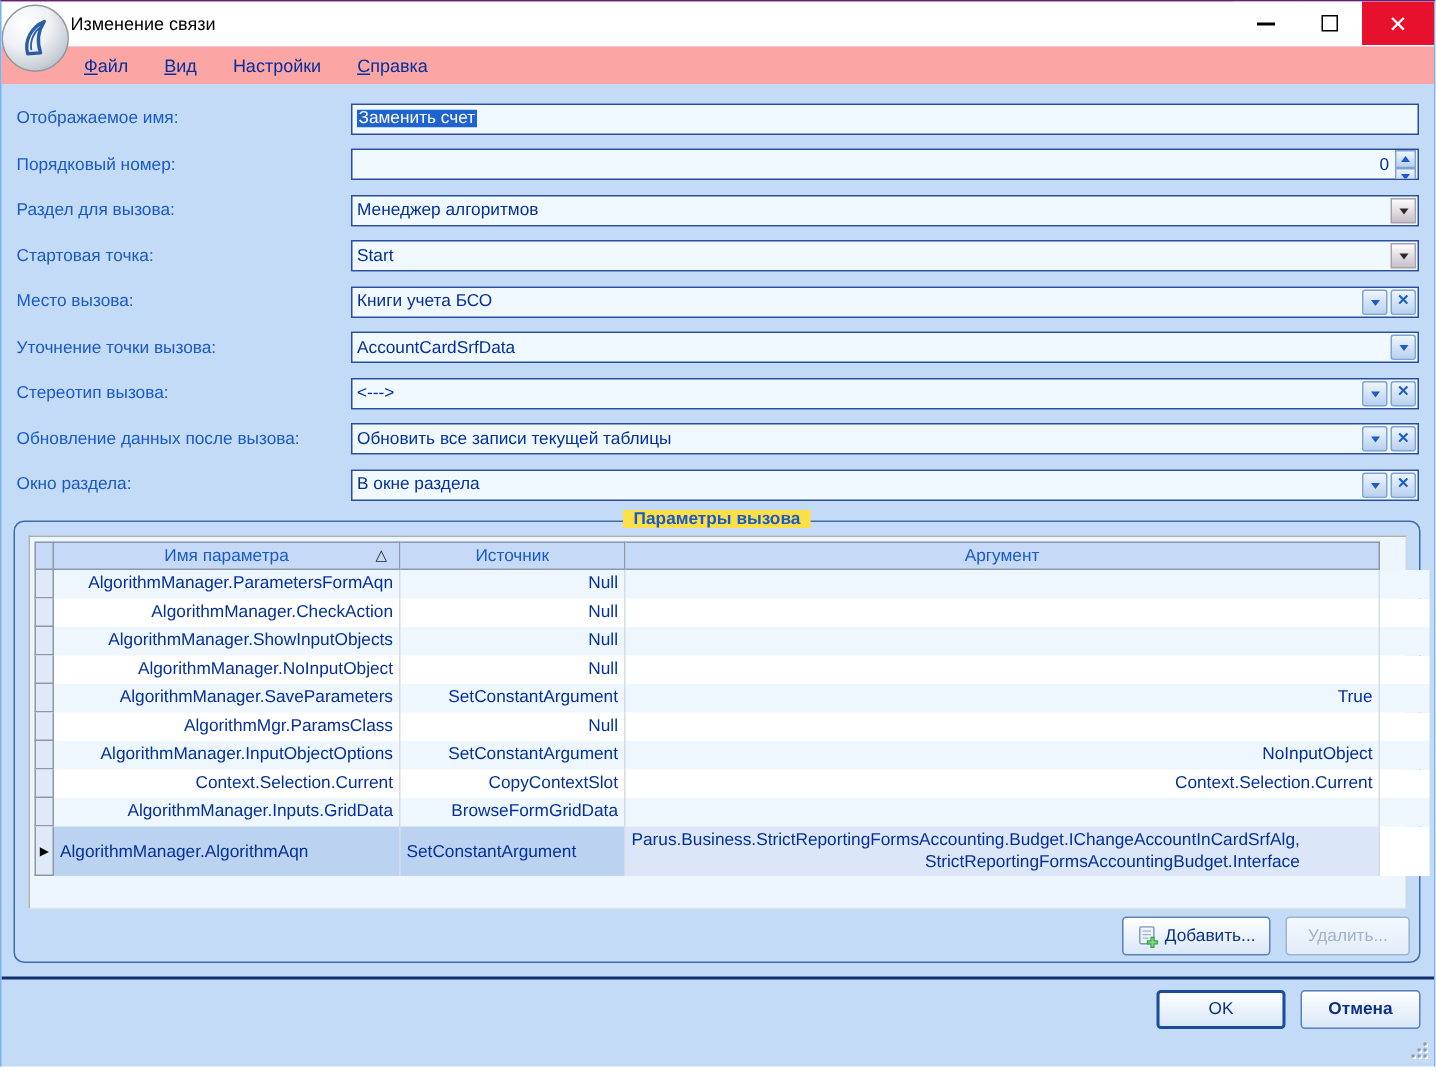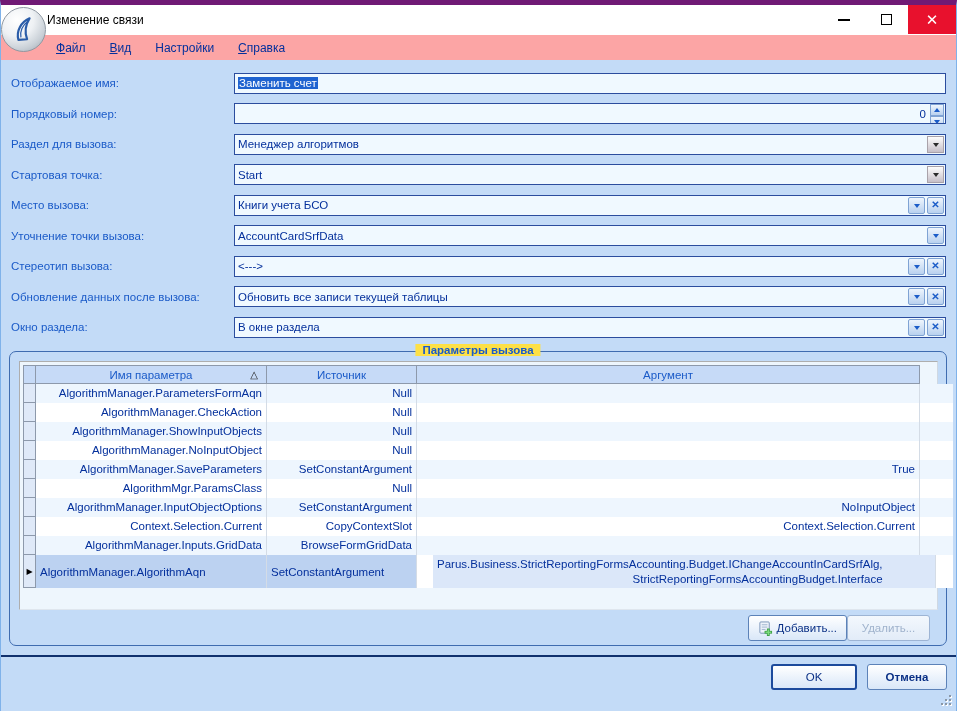--- a/index.html
+++ b/index.html
@@ -1,18 +1,18 @@
 <!DOCTYPE html>
 <html><head>
 <meta charset="utf-8">
 <style>
   * { margin:0; padding:0; box-sizing:border-box; }
   html,body { width:957px; height:714px; background:#fff; font-family:"Liberation Sans", sans-serif; }
   .window { position:relative; width:957px; height:711px; background:#c3dbf7;
-            border-left:1px solid #7fb2ea; border-right:1px solid #7fb2ea; border-top:5px solid #701a75; overflow:hidden; }
+            border-left:1px solid #7fb2ea; border-right:1px solid #7fb2ea; border-top:1px solid #701a75; overflow:hidden; }
 
   
   .titlebar { position:absolute; top:0; left:0; right:0; height:30px; background:#fff; }
   .app-title { position:absolute; left:46px; top:8px; font-size:12px; color:#000; }
   .win-controls { position:absolute; top:0; right:0; height:29px; display:flex; }
   .win-btn { width:43px; height:29px; display:flex; align-items:center; justify-content:center; cursor:default; background:#fff; }
   .glyph-min { width:12px; height:0; border-top:2px solid #000; }
   .glyph-max { width:11px; height:11px; border:1px solid #000; background:#fff; }
   .win-btn.close { width:48px; background:#e8112d; color:#fff; font-size:15px; }
 
@@ -70,23 +70,23 @@
 
   .grid-row { display:flex; min-height:19px; background:#fff; }
   .grid-row.alt { background:#eef6fe; }
   .ind-cell { width:13px; flex:none; background:#dfe9f8; border:1px solid #8d99ab; border-top:none;
               display:flex; align-items:center; justify-content:center; font-size:8px; color:#000; }
   .bcell { padding:2px 4px 1px; border-right:1px solid #d4dce6; overflow:hidden; white-space:pre-wrap; line-height:1.3;text-align:right; }
   .grid-row.selected .bcell.n1 { background:#bcd2f1; }
   .grid-row.selected .bcell.n2 { background:#dbe7f9; }
   .grid-row.selected { min-height:33px; align-items:stretch; }
   .grid-row.selected .bcell { display:flex; align-items:center; }
-  .grid-row.selected .bcell.n2 { align-items:flex-start;margin-left:16px; }
-
-  .gb-buttons { position:absolute; right:16px; bottom:4px; display:flex; }
+  .grid-row.selected .bcell.n2 { align-items:flex-start; }
+
+  .gb-buttons { position:absolute; right:6px; bottom:4px; display:flex; gap:10px; }
   .btn { height:26px; min-width:83px; padding:0 9px; border:1px solid #5c82b8; border-radius:3px;
          background:linear-gradient(#ffffff,#d9e7f8); color:#0b3186; font-size:11.5px;
          display:flex; align-items:center; justify-content:center; gap:4px; cursor:default; }
   .btn.disabled { color:#9fb2cc; border-color:#9db4d4; background:linear-gradient(#f3f8fd,#e2ecf8); }
   .btn.ok { border:2px solid #1c4a9c; font-weight:normal; min-width:86px; }
 
   
   .divider { position:absolute; top:650px; left:0; right:0; height:2px; background:#10316e; }
   .footer-btns { position:absolute; top:659px; right:9px; display:flex; gap:10px; }
   .btn.cancel { min-width:80px;font-weight:bold; }

